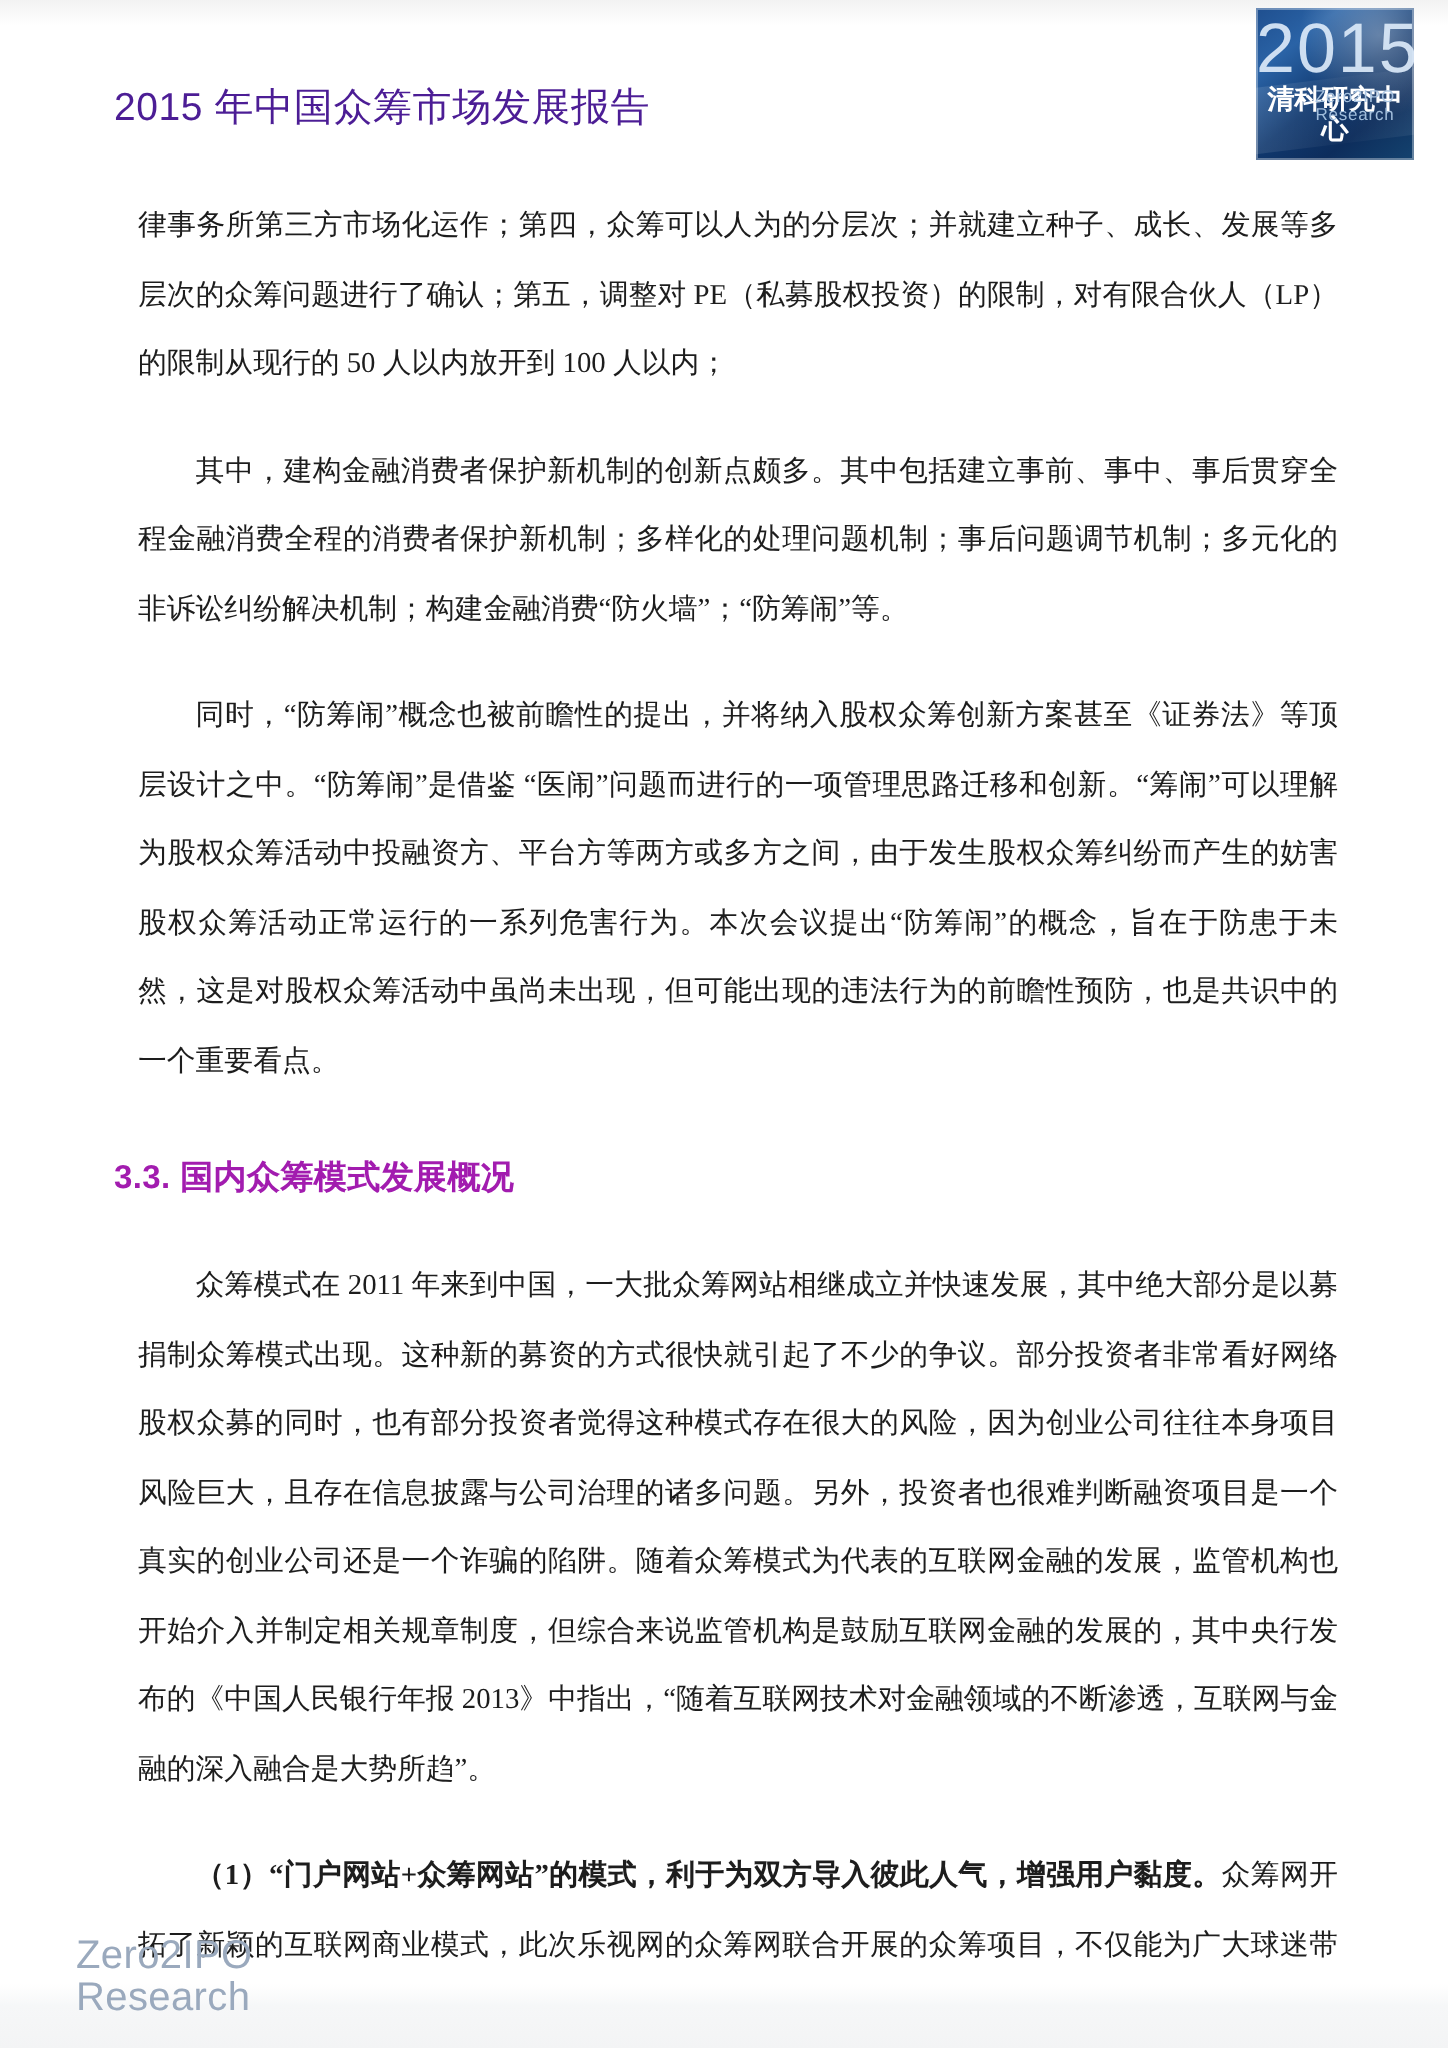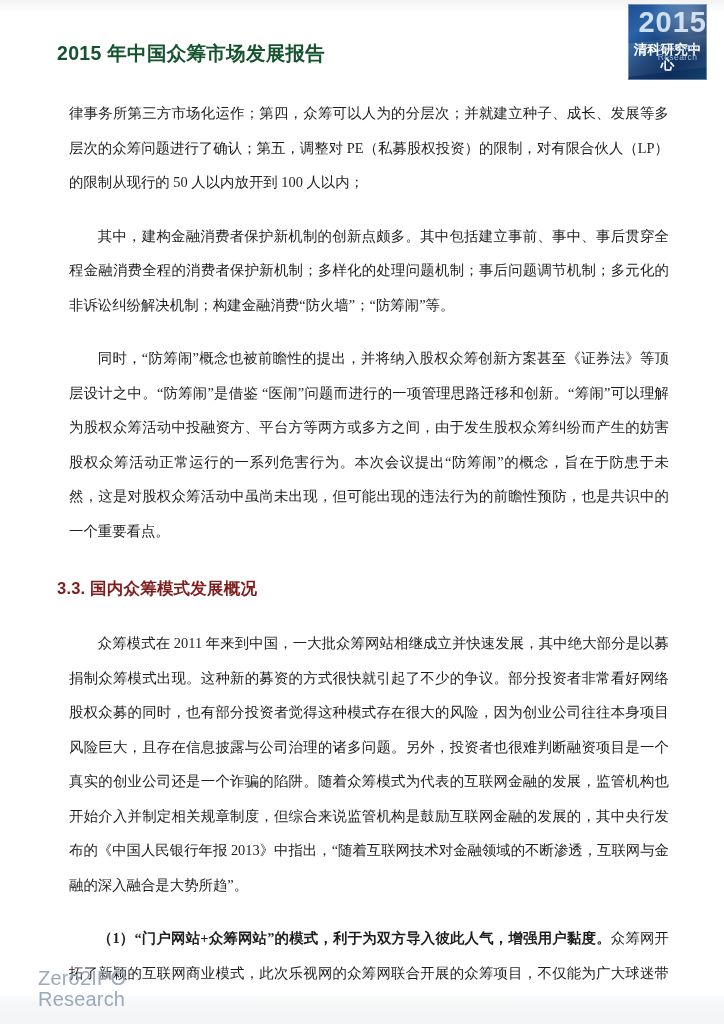--- a/index.html
+++ b/index.html
@@ -38,24 +38,24 @@
   .header {
     position: absolute;
     left: 0; right: 0; top: 0;
     height: 92px;
   }
   .header-title {
     position: absolute;
     left: 57px;
     top: 40px;
     font-family: "Liberation Sans", "DejaVu Sans", sans-serif;
-    font-weight: bold;
+    font-weight: normal;
     font-size: 19.5px;
     letter-spacing: 0.3px;
-    color: #14532d;
+    color: #4c1d95;
     white-space: nowrap;
   }
   .logo-box {
     position: absolute;
     right: 17px;
     top: 4px;
     width: 79px;
     height: 76px;
     background:
       radial-gradient(ellipse at 78% 18%, rgba(255,255,255,0.34) 0%, rgba(255,255,255,0) 46%),
@@ -72,22 +72,22 @@
     height: 44%;
     background: linear-gradient(108deg, rgba(255,255,255,0.16) 0%, rgba(255,255,255,0.02) 55%, rgba(255,255,255,0.10) 100%);
     transform: rotate(-7deg);
   }
   .logo-year {
     position: absolute;
     left: 0; right: 0;
     top: 3px;
     text-align: right;
     font-family: "Liberation Sans", "DejaVu Sans", sans-serif;
-    font-size: 29px;
-    font-weight: 700;
+    font-size: 35px;
+    font-weight: 400;
     letter-spacing: 1px;
     color: rgba(219,233,248,0.92);
     line-height: 1.05;
   }
   .logo-cn {
     position: absolute;
     left: 0; right: 0;
     top: 39px;
     text-align: center;
     font-family: "Liberation Sans", "DejaVu Sans", sans-serif;
@@ -127,21 +127,21 @@
     margin: 0 0 19px 12px;
     font-family: "Liberation Serif", "DejaVu Serif", serif;
   }
   .para.no-indent { text-indent: 0; }
   .para.tight { margin-bottom: 0; }
 
   .section-heading {
     font-family: "Liberation Sans", "DejaVu Sans", sans-serif;
     font-weight: bold;
     font-size: 16.5px;
-    color: #7f1d1d;
+    color: #a21caf;
     margin: 30px 0 26px 0;
     letter-spacing: 0.2px;
   }
   .bold-run { font-weight: bold; }
 
   
   .footer {
     position: absolute;
     left: 0; right: 0;
     bottom: 0;

